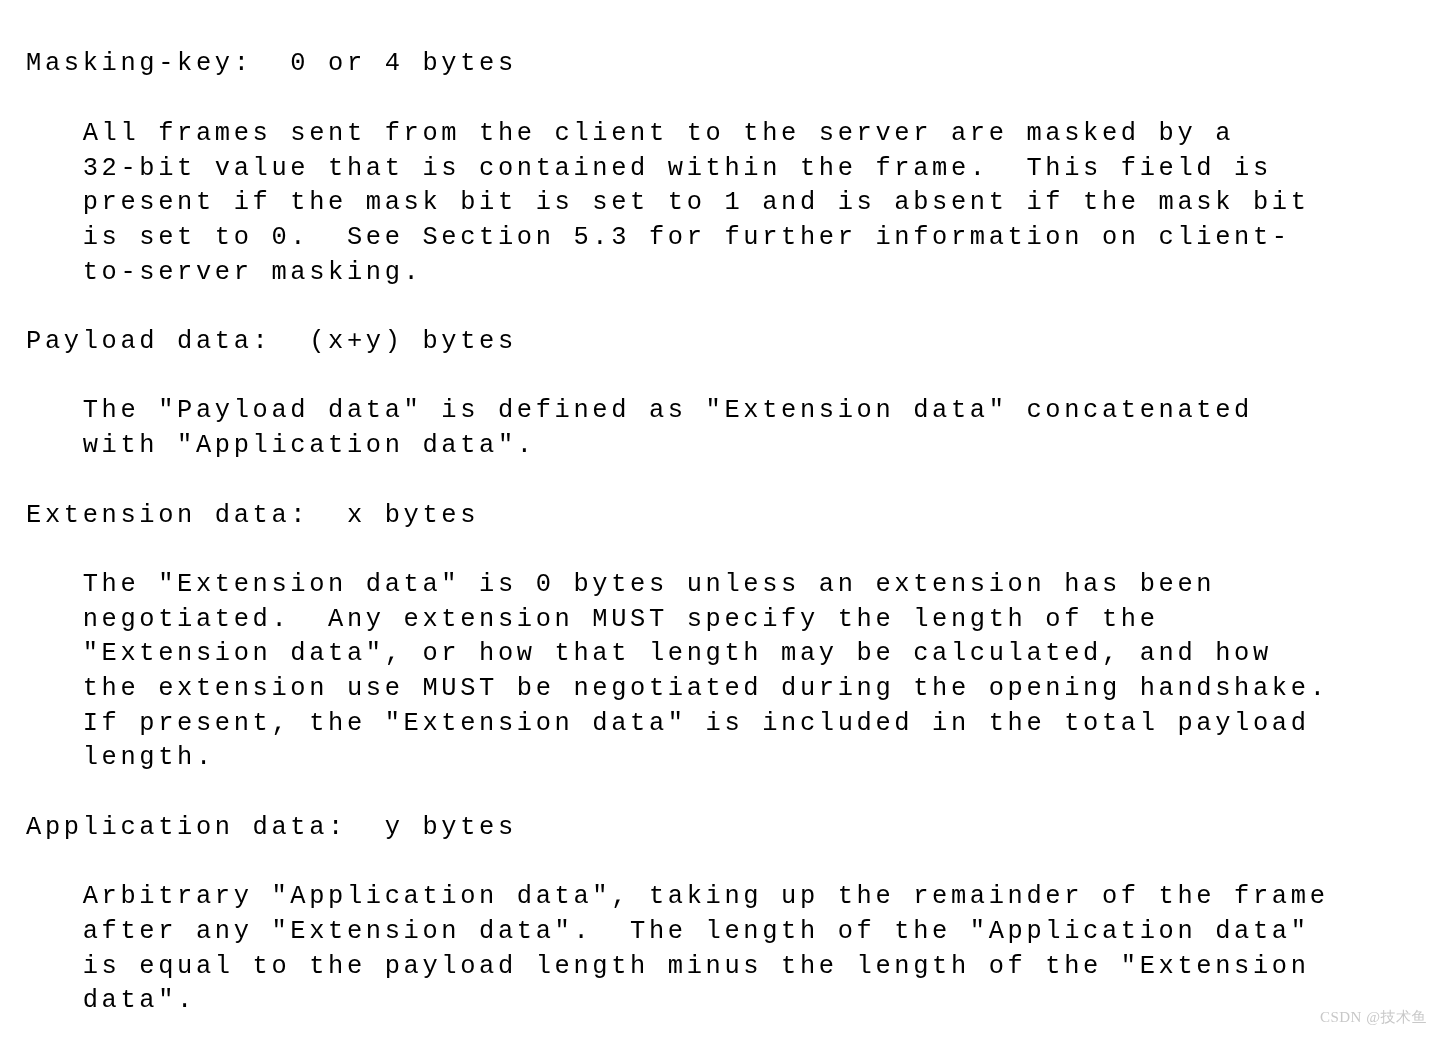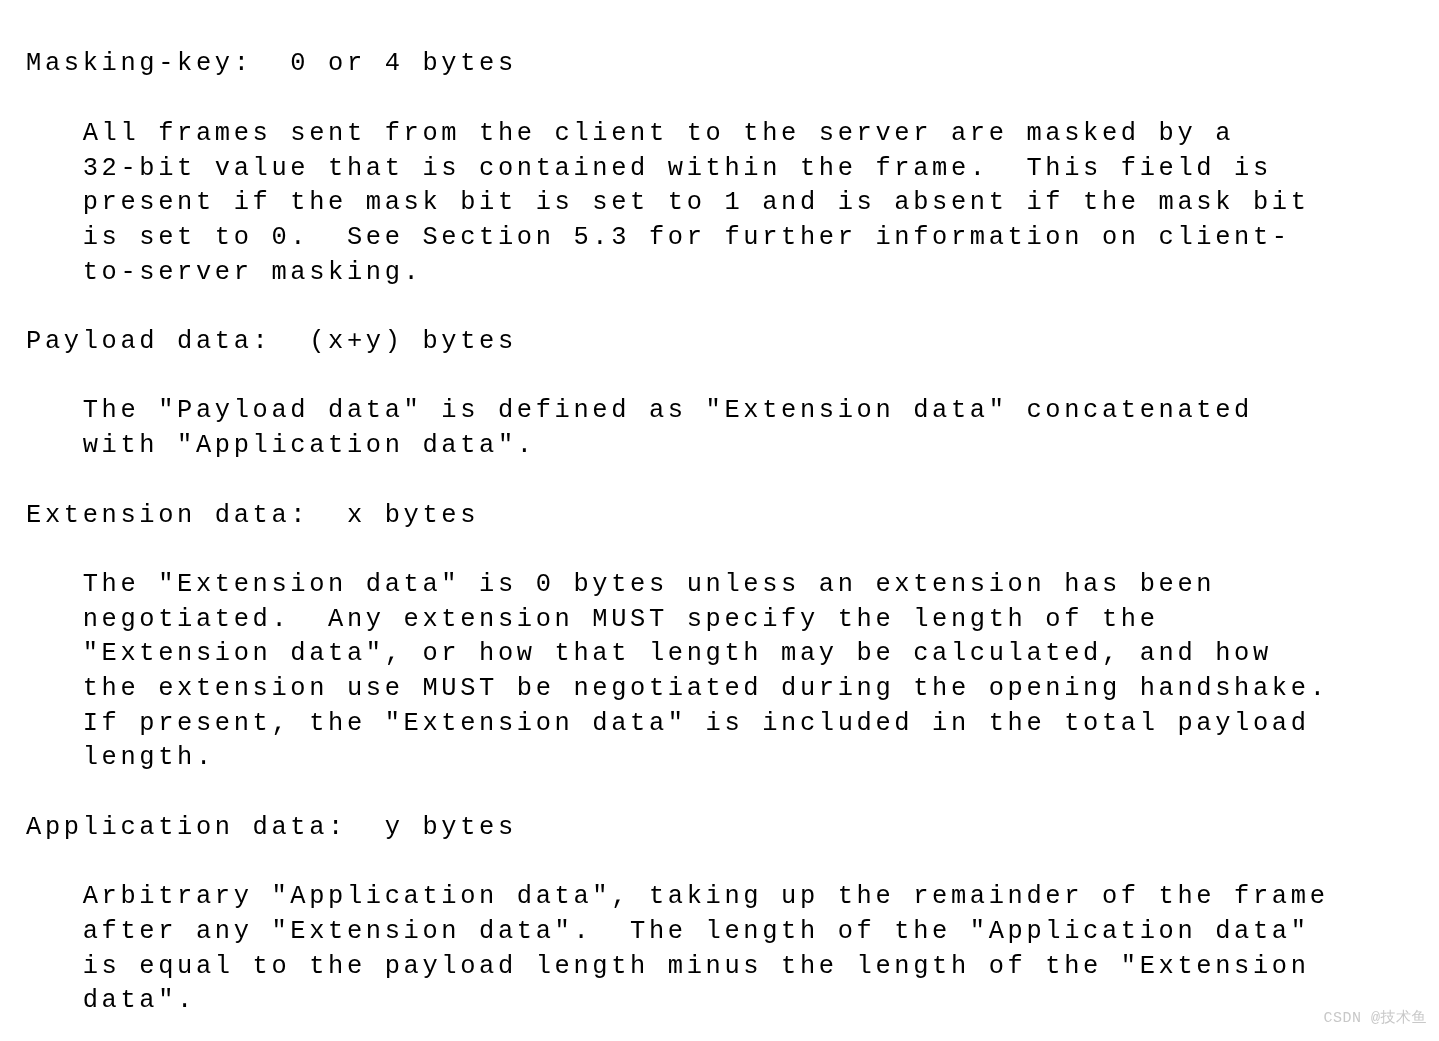--- a/index.html
+++ b/index.html
@@ -34,21 +34,21 @@
     letter-spacing: 3.64px;
     color: #000000;
     white-space: pre;
     -webkit-font-smoothing: none;
   }
 
   .watermark {
     position: absolute;
     right: 12px;
     bottom: 14px;
-    font-family: Liberation Mono, monospace;
+    font-family: Liberation Serif, serif;
     font-size: 15px;
     color: #c8c8c8;
     letter-spacing: 0.5px;
     white-space: pre;
     user-select: none;
   }
 </style>
 </head>
 <body>
 

